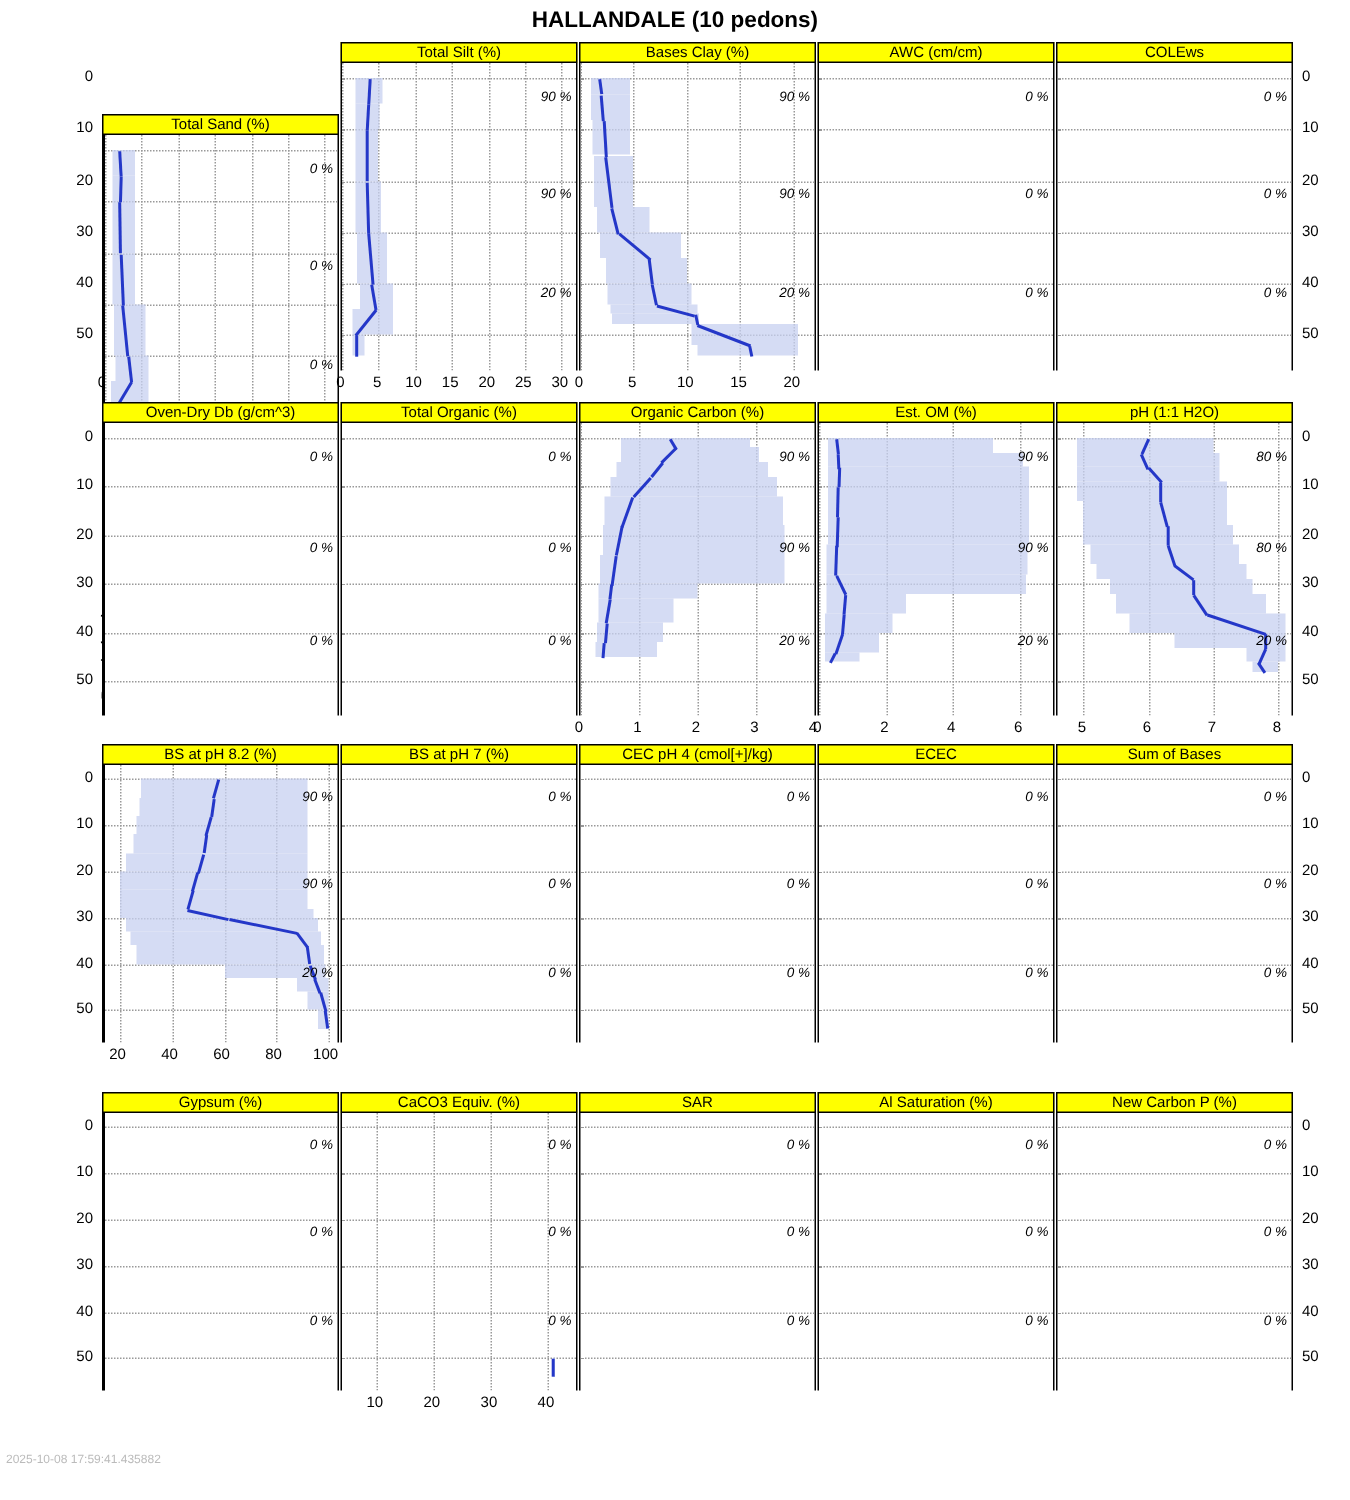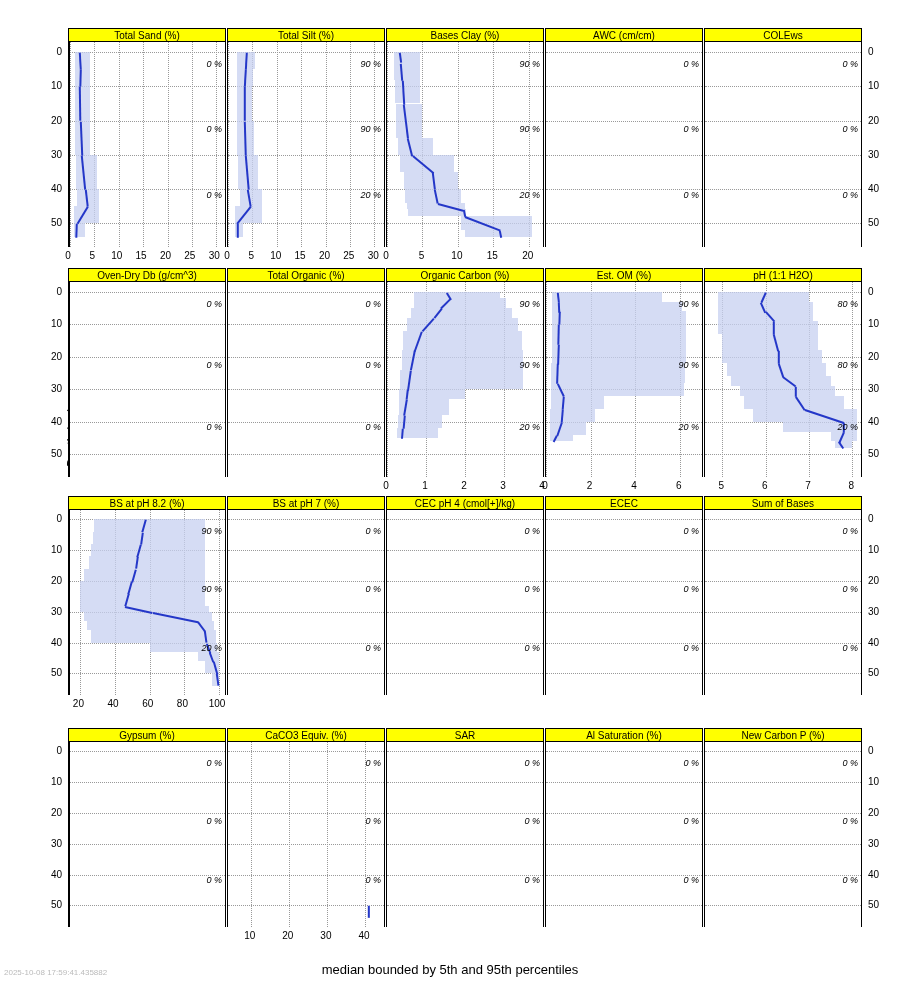--- a/index.html
+++ b/index.html
@@ -44,33 +44,33 @@
   .pct{position:absolute;font-size:9px;color:#000;font-style:italic;}
   .ytick{position:absolute;font-size:10px;}
   .ytick.left{text-align:right;}
   .ytick.right{text-align:left;}
   .xtick{position:absolute;font-size:10px;text-align:center;}
 </style>
 </head>
 <body>
 
 <div id="chart-root">
+  <div class="title">HALLANDALE (10 pedons)</div>
   <div class="ylabel">Depth (cm)</div>
-  <div class="footer">median bounded by 5th and 95th percentiles</div>
   <div class="stamp">2025-10-08 17:59:41.435882</div>
   <div id="rows-host">
       <div class="row" style="left: 0px; top: 28px; width: 900px;">
         <div class="xtick" style="left: 54px; top: 222px; width: 28px;">0</div>
         <div class="xtick" style="left: 78.375px; top: 222px; width: 28px;">5</div>
         <div class="xtick" style="left: 102.75px; top: 222px; width: 28px;">10</div>
         <div class="xtick" style="left: 127.125px; top: 222px; width: 28px;">15</div>
         <div class="xtick" style="left: 151.5px; top: 222px; width: 28px;">20</div>
         <div class="xtick" style="left: 175.875px; top: 222px; width: 28px;">25</div>
         <div class="xtick" style="left: 200.25px; top: 222px; width: 28px;">30</div>
-        <div class="panel" style="left: 68px; width: 158px; height: 219px;">
+        <div class="panel" style="left: 68px; width: 158px; height: 219px; margin-top: 48px;">
           <div class="panel-header">Total Sand (%)</div>
           <div class="plotarea thickleft" style="width: 158px; height: 205px;">
             <div class="gridv" style="left: 0px;"></div>
             <div class="gridv" style="left: 24.375px;"></div>
             <div class="gridv" style="left: 48.75px;"></div>
             <div class="gridv" style="left: 73.125px;"></div>
             <div class="gridv" style="left: 97.5px;"></div>
             <div class="gridv" style="left: 121.875px;"></div>
             <div class="gridv" style="left: 146.25px;"></div>
             <div class="gridh" style="top: 10.25px;"></div>

